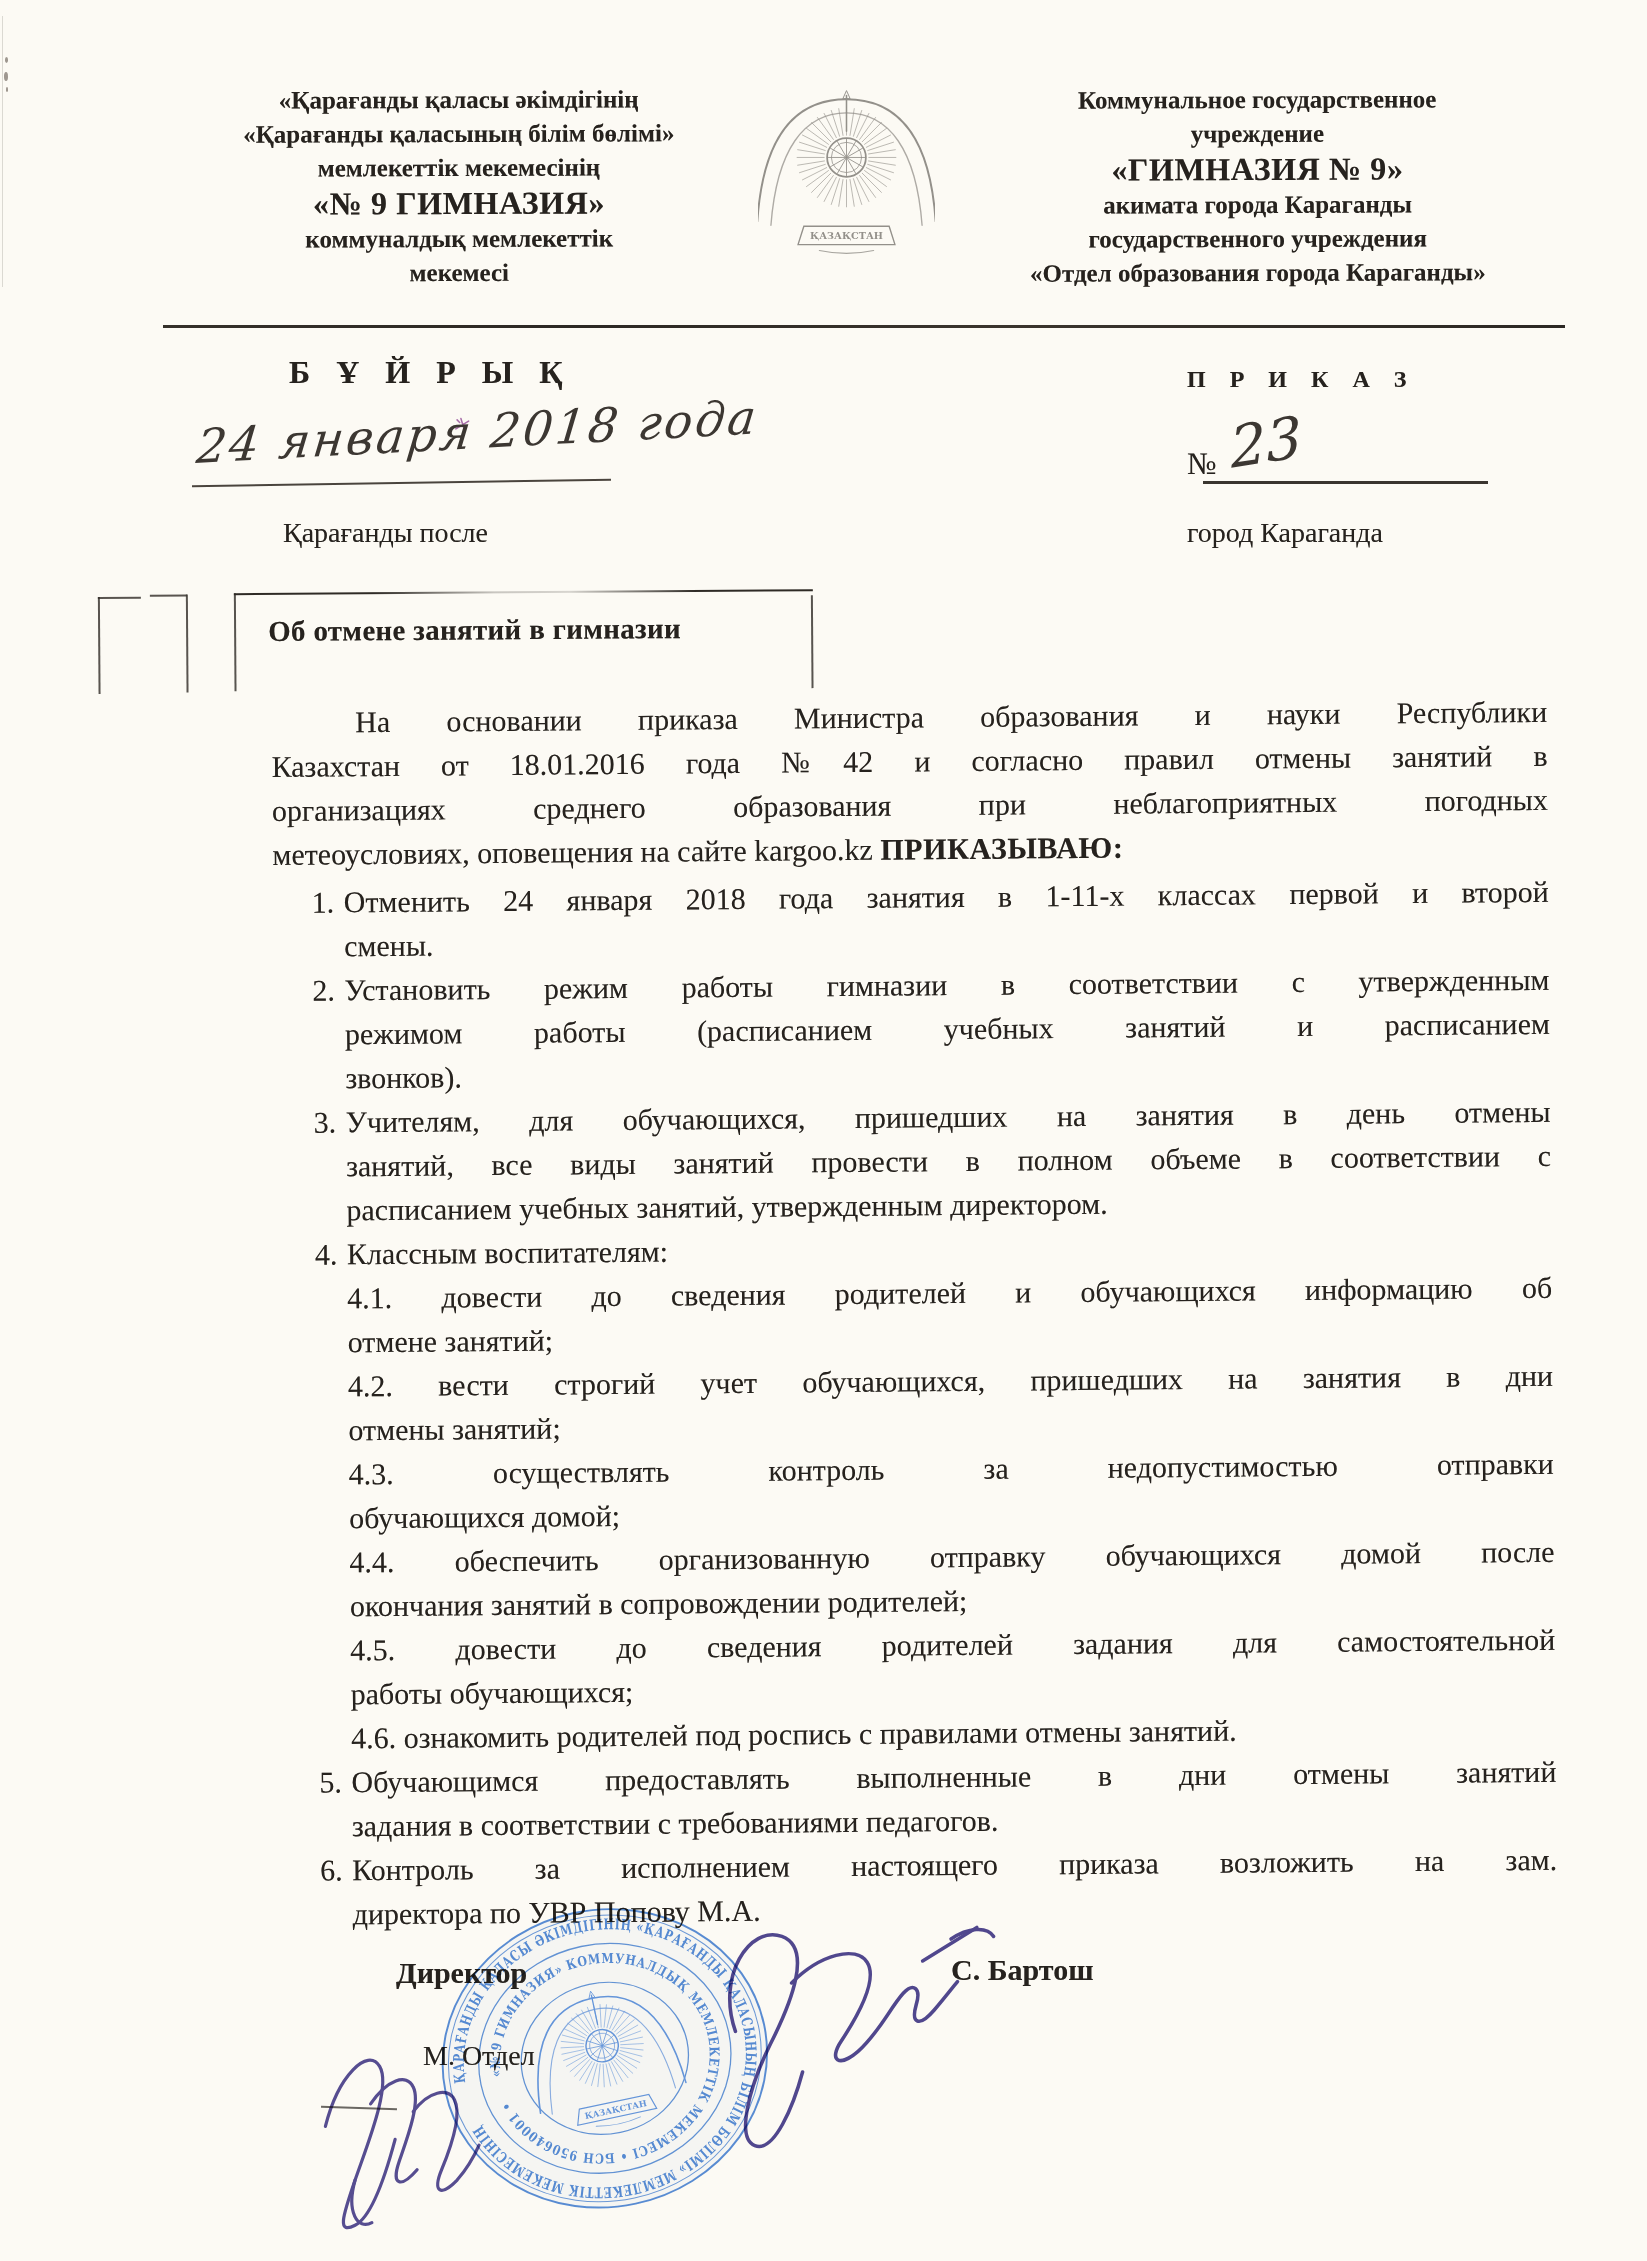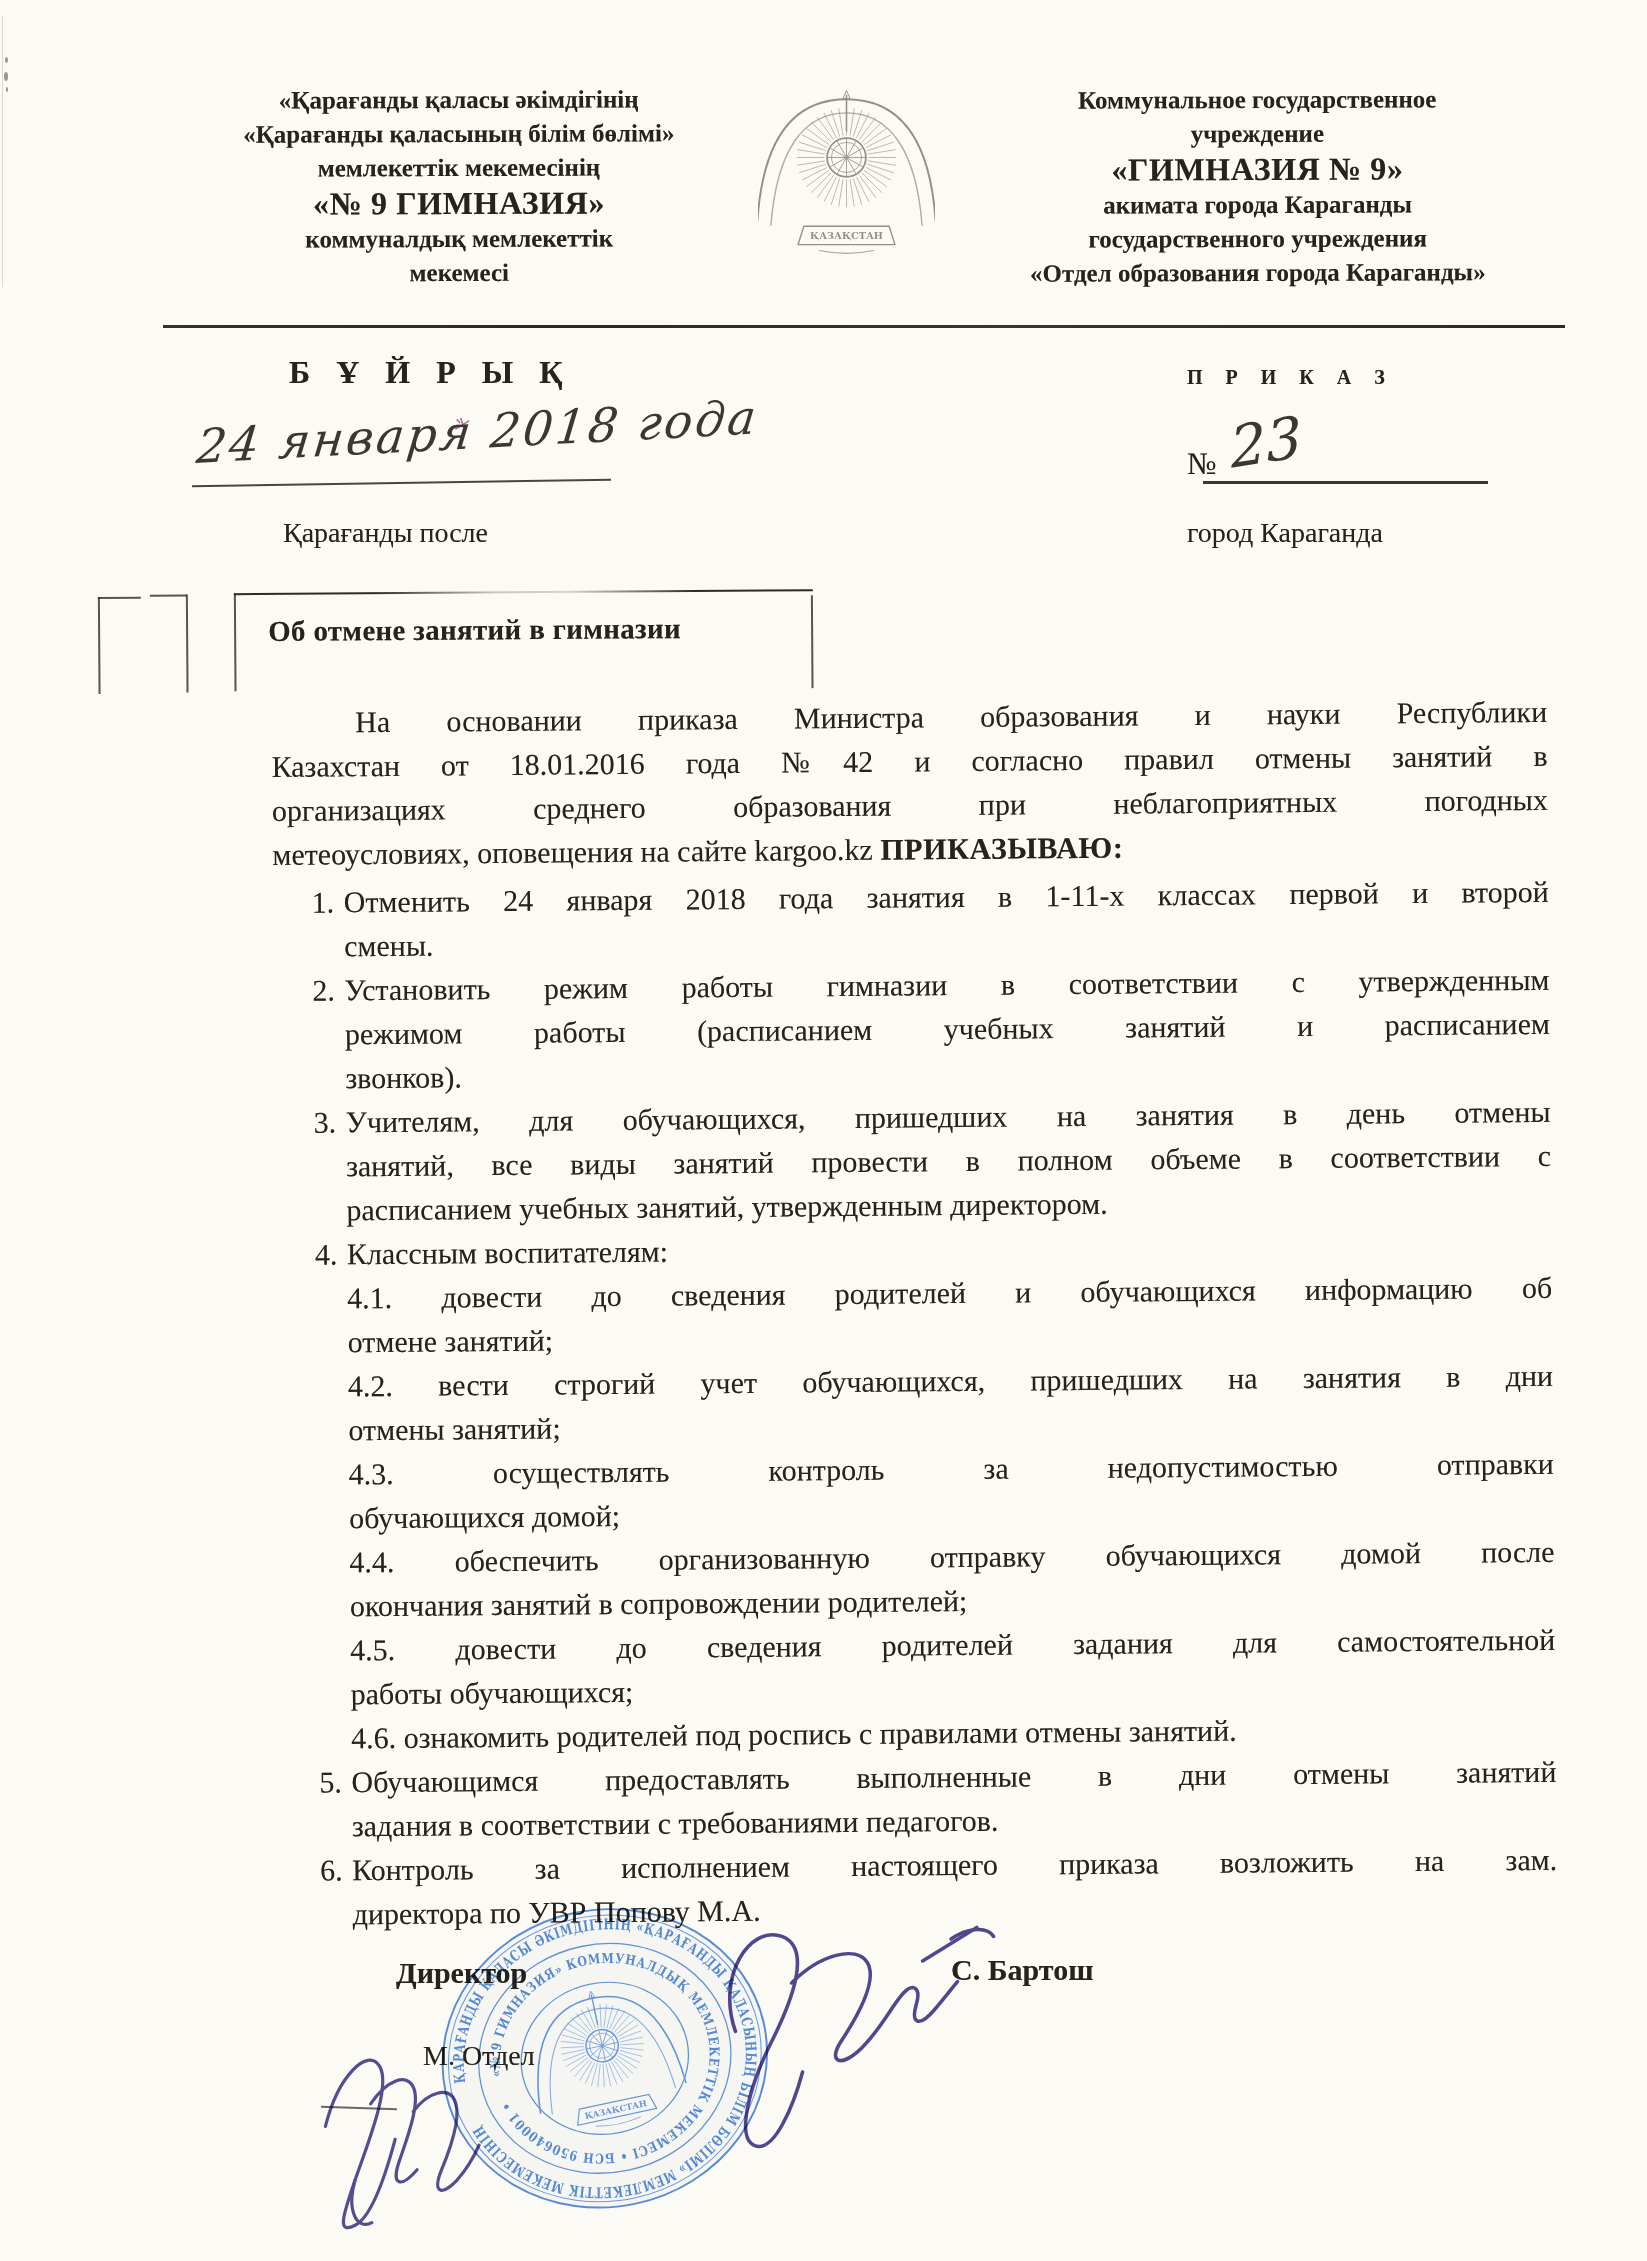--- a/index.html
+++ b/index.html
@@ -18,21 +18,21 @@
   #header-right{left:962px;top:83px;width:591px;text-align:center;
     font-weight:bold;font-size:25px;line-height:34px;transform:rotate(-0.2deg);}
   .hline.big{font-size:32px;line-height:37px;letter-spacing:0.6px;}
   #emblem-wrap{left:758px;top:72px;width:177px;height:189px;opacity:.88;}
 
   #rule{left:163px;top:325px;width:1402px;height:3.2px;
     background:linear-gradient(90deg,#35302a,#2c2823 30%,#3a342d 60%,#2c2823);}
 
   
   #buiryk{left:289px;top:354px;font-size:32px;font-weight:bold;letter-spacing:9px;text-align:right;}
-  #prikaz{left:1187px;top:366px;font-size:20px;font-weight:bold;letter-spacing:9px;}
+  #prikaz{left:1187px;top:366px;font-size:24px;font-weight:bold;letter-spacing:9px;}
   .hand{font-family:"DejaVu Serif","Liberation Serif",serif;font-style:italic;color:#3c3732;}
   #date-hand{left:194px;top:419px;font-size:47px;letter-spacing:2.6px;
     transform:rotate(-3deg) skewX(-9deg);transform-origin:left bottom;}
   #date-line{left:192px;top:482px;width:419px;height:1.9px;background:#4a443d;transform:rotate(-0.9deg);}
   #num-sign{left:1187px;top:446px;font-size:31px;}
   #num-hand{left:1230px;top:409px;font-size:57px;transform:rotate(-9deg) skewX(-6deg);}
   #num-line{left:1203px;top:481px;width:285px;height:2.6px;background:#3a352f;}
   #city-left{left:283px;top:517px;font-size:28px;}
   #city-right{left:1187px;top:517px;font-size:28px;text-align:center;}
 

